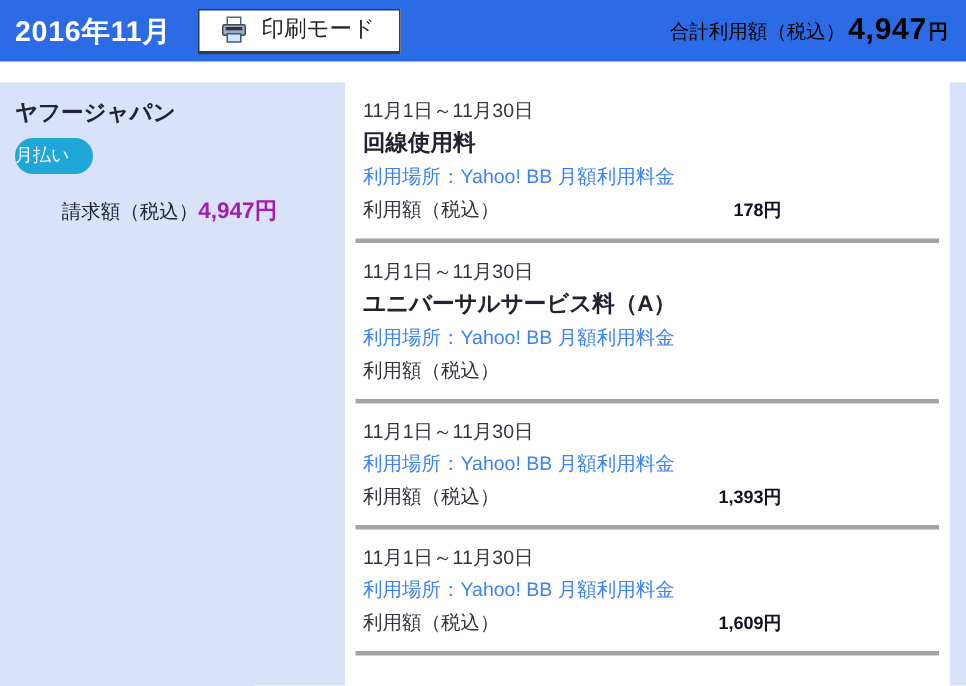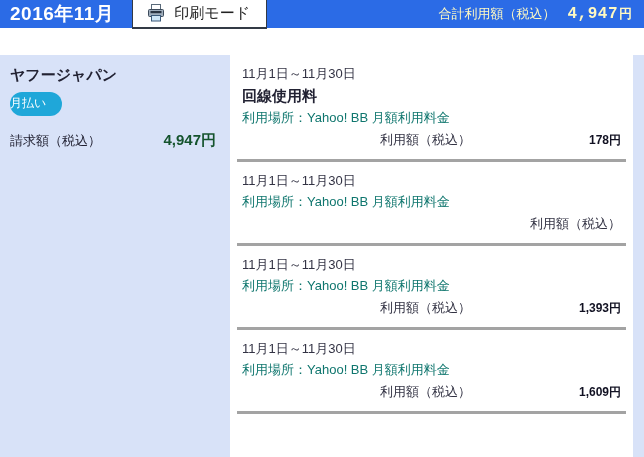--- a/index.html
+++ b/index.html
@@ -6,21 +6,21 @@
   html, body { width: 644px; height: 457px; }
   body {
     position: relative;
     overflow: hidden;
     background: #ffffff;
     font-family: "Liberation Sans", "DejaVu Sans", sans-serif;
     color: #222233;
   }
   
   .header {
-    position: absolute; top: 0; left: 0; right: 0; height: 28px;
+    position: absolute; top: 0; left: 0; right: 0; height: 41px;
     background: #2b6be6;
     display: flex; align-items: center;
     padding: 0 12px 0 10px;
   }
   .period-title {
     color: #ffffff; font-size: 19px; font-weight: bold; letter-spacing: 0.5px;
   }
   .print-button {
     margin-left: 18px;
     background: #ffffff;
@@ -29,73 +29,74 @@
     padding: 3px 16px 4px 13px;
     font-size: 15px;
     color: #222222;
     display: inline-flex; align-items: center; gap: 8px;
     cursor: pointer;
     font-family: Liberation Serif, serif;
   }
   .print-icon { display: inline-block; line-height: 0; }
   .header-total {
     margin-left: auto;
-    color: #fef9c3;
-    display: flex; align-items: center; font-family: Liberation Mono, monospace;
+    color: #000000;
+    display: flex; align-items: center;
   }
   .header-total .label { font-size: 13px; }
-  .header-total .value { font-size: 16px; font-weight: bold; margin-left: 12px; letter-spacing: 0.5px; }
+  .header-total .value { font-size: 20px; font-weight: bold; margin-left: 2px; letter-spacing: 0.5px; }
   .header-total .unit  { font-size: 13px; font-weight: bold; margin-left: 1px; }
 
   
   .sidebar {
     position: absolute; left: 0; top: 55px; bottom: 0; width: 230px;
     background: #d8e2f8;
     padding: 11px 12px 0 10px;
   }
   .provider-name { font-size: 15px; font-weight: bold; color: #222233; }
   .payment-badge {
     display: inline-block;
     margin-top: 7px;
     background: #1fa7d9;
     color: #ffffff;
     font-size: 12px;
     padding: 3px 16px 4px 0;
     border-radius: 12px;
   }
   .billed-row {
     margin-top: 15px;
-    display: flex; justify-content: space-between; align-items: baseline;
+    display: flex; justify-content: center; align-items: baseline;
     padding-right: 2px;
   }
   .billed-label { font-size: 13px; color: #222233; }
-  .billed-amount { font-size: 15px; font-weight: bold; color: #14532d; }
+  .billed-amount { font-size: 15px; font-weight: bold; color: #a21caf; }
 
   
   .right-gutter {
     position: absolute; right: 0; top: 55px; bottom: 0; width: 11px;
     background: #d8e2f8;
   }
 
   
   .main {
     position: absolute; left: 230px; top: 55px; bottom: 0; right: 11px;
     background: #ffffff;
   }
   .billing-item {
     margin: 0 7px;
     padding: 9px 5px 10px 5px;
     border-bottom: 3px solid #a3a3a3;
   }
   .item-period { font-size: 13px; color: #333344; line-height: 20px; }
   .item-title  { font-size: 15px; font-weight: bold; color: #222233; line-height: 23px; }
-  .item-place  { font-size: 13px; color: #0f766e; line-height: 22px; }
+  .item-place  { font-size: 13px; color: #3b82f6; line-height: 22px; }
   .amount-row {
-    display: flex; justify-content: flex-end; align-items: baseline;
+    display: flex; align-items: baseline;
     margin-top: 2px;
+    gap: 38px;
   }
   .amount-label { font-size: 13px; color: #333344; }
   .amount-value {
     font-size: 12px; font-weight: bold; color: #111122;
     min-width: 150px; text-align: right;
   }
 </style>
 </head>
 <body>
 
@@ -137,20 +138,21 @@
     <div class="item-title">回線使用料</div>
     <div class="item-place">利用場所：Yahoo! BB 月額利用料金</div>
     <div class="amount-row">
       <span class="amount-label">利用額（税込）</span>
       <span class="amount-value">178円</span>
     </div>
   </div>
 
   <div class="billing-item">
     <div class="item-period">11月1日～11月30日</div>
+    <div class="item-title">ユニバーサルサービス料（A）</div>
     <div class="item-place">利用場所：Yahoo! BB 月額利用料金</div>
     <div class="amount-row">
       <span class="amount-label">利用額（税込）</span>
     </div>
   </div>
 
   <div class="billing-item">
     <div class="item-period">11月1日～11月30日</div>
     <div class="item-place">利用場所：Yahoo! BB 月額利用料金</div>
     <div class="amount-row">

